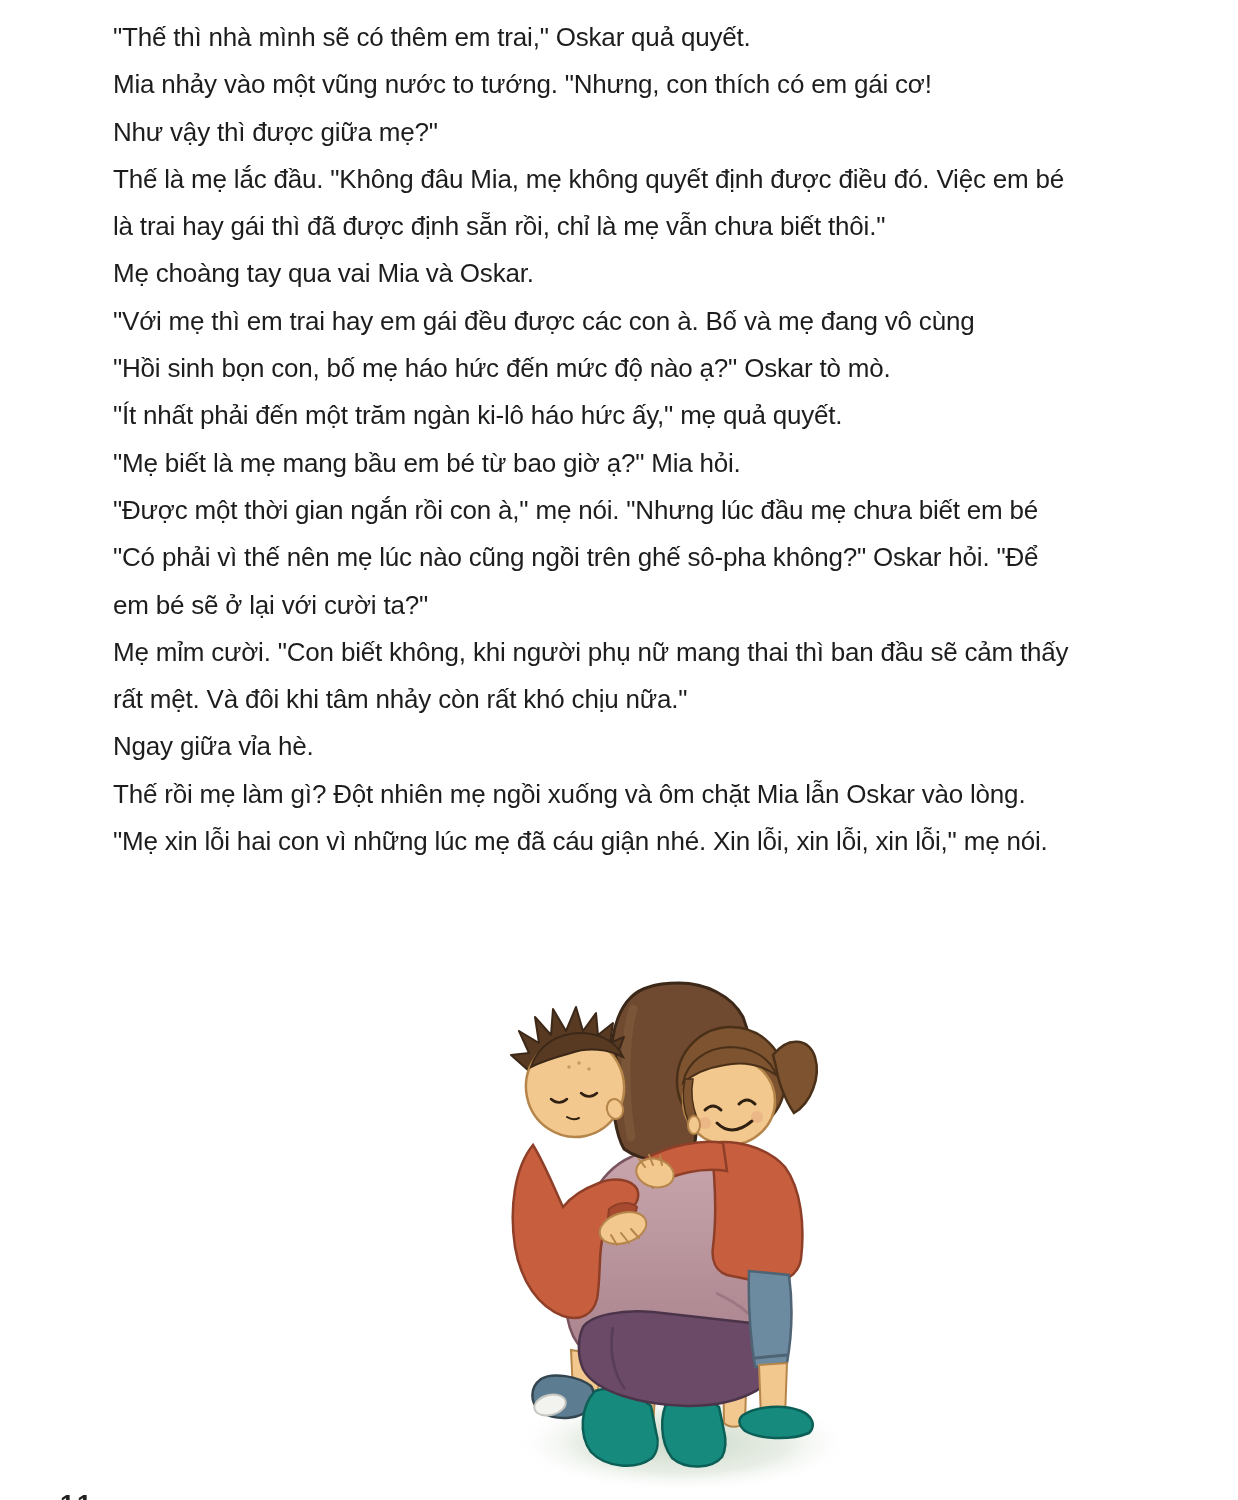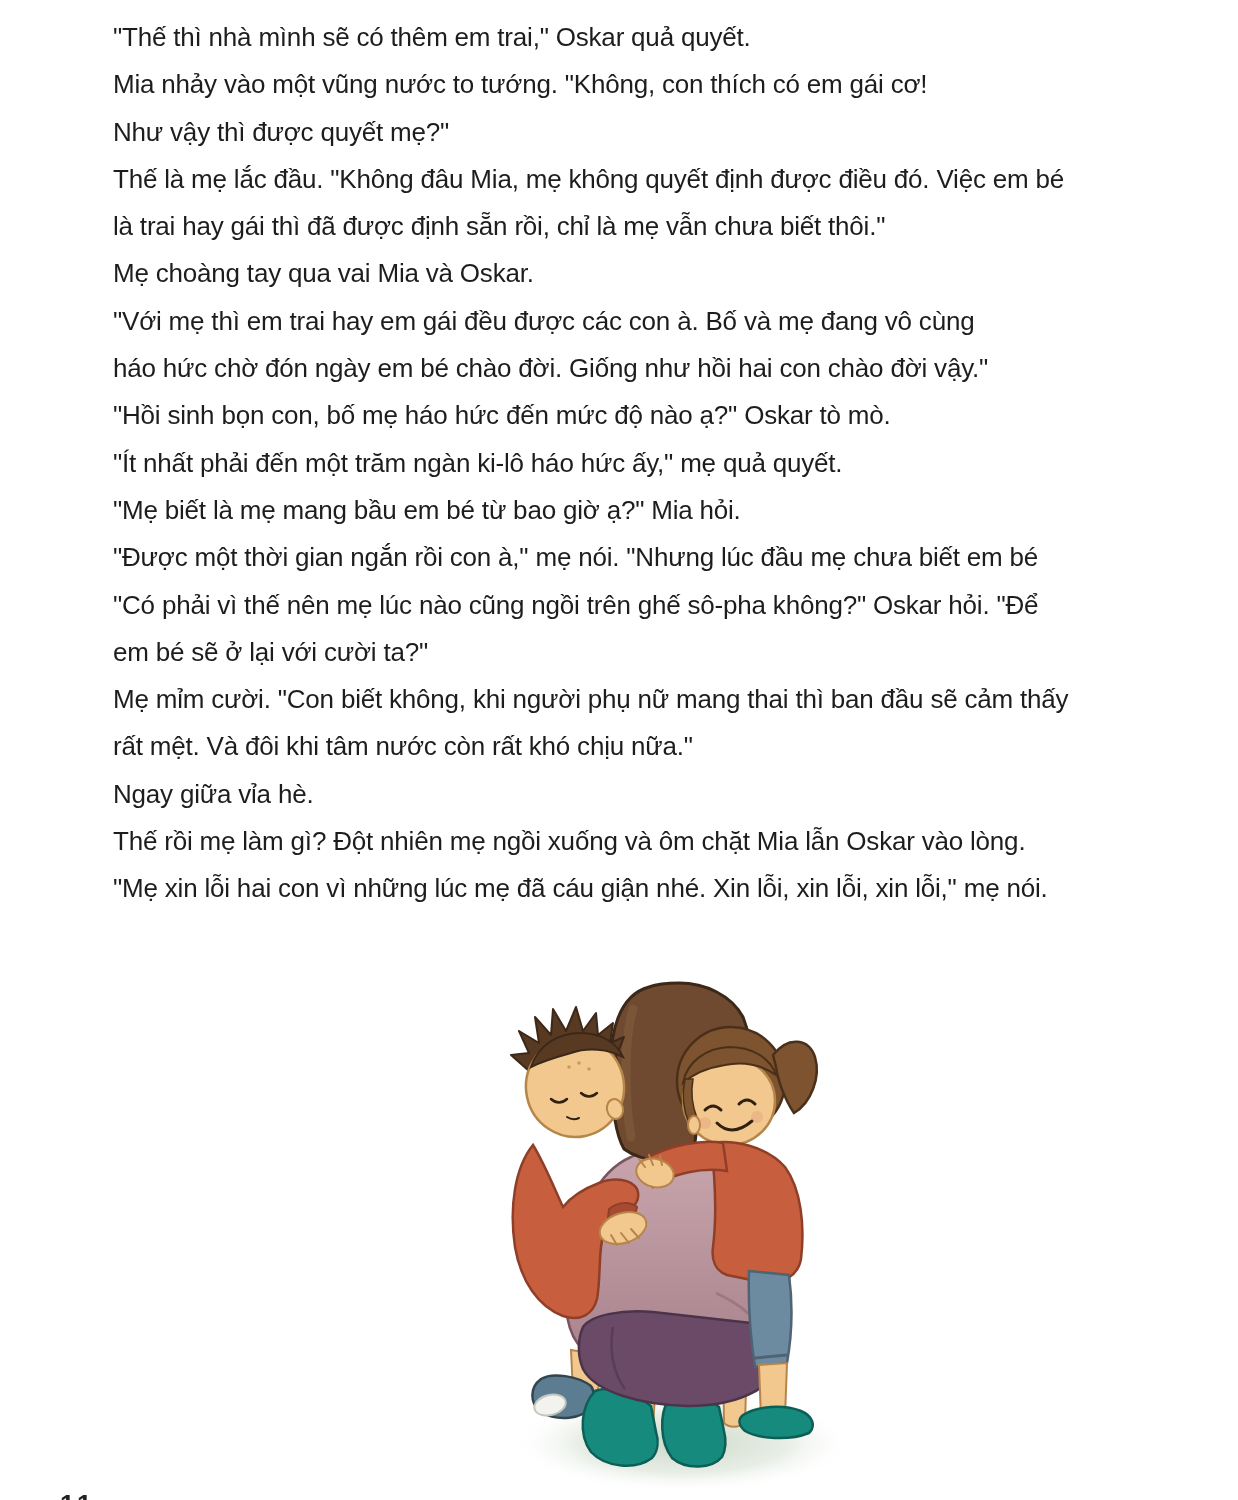--- a/index.html
+++ b/index.html
@@ -50,35 +50,34 @@
     letter-spacing: 4px;
   }
 </style>
 </head>
 <body>
 
 <div class="page">
 
   <div class="text-block">
     <div class="story-line">"Thế thì nhà mình sẽ có thêm em trai," Oskar quả quyết.</div>
-    <div class="story-line">Mia nhảy vào một vũng nước to tướng. "Không, con thích có em gái cơ!</div>
-    <div class="story-line">Như vậy thì được quyết mẹ?"</div>
+    <div class="story-line">Mia nhảy vào một vũng nước to tướng. "Nhưng, con thích có em gái cơ!</div>
+    <div class="story-line">Như vậy thì được giữa mẹ?"</div>
     <div class="story-line">Thế là mẹ lắc đầu. "Không đâu Mia, mẹ không quyết định được điều đó. Việc em bé</div>
     <div class="story-line">là trai hay gái thì đã được định sẵn rồi, chỉ là mẹ vẫn chưa biết thôi."</div>
     <div class="story-line">Mẹ choàng tay qua vai Mia và Oskar.</div>
     <div class="story-line">"Với mẹ thì em trai hay em gái đều được các con à. Bố và mẹ đang vô cùng</div>
-    <div class="story-line">háo hức chờ đón ngày em bé chào đời. Giống như hồi hai con chào đời vậy."</div>
     <div class="story-line">"Hồi sinh bọn con, bố mẹ háo hức đến mức độ nào ạ?" Oskar tò mò.</div>
     <div class="story-line">"Ít nhất phải đến một trăm ngàn ki-lô háo hức ấy," mẹ quả quyết.</div>
     <div class="story-line">"Mẹ biết là mẹ mang bầu em bé từ bao giờ ạ?" Mia hỏi.</div>
     <div class="story-line">"Được một thời gian ngắn rồi con à," mẹ nói. "Nhưng lúc đầu mẹ chưa biết em bé</div>
     <div class="story-line">"Có phải vì thế nên mẹ lúc nào cũng ngồi trên ghế sô-pha không?" Oskar hỏi. "Để</div>
     <div class="story-line">em bé sẽ ở lại với cười ta?"</div>
     <div class="story-line">Mẹ mỉm cười. "Con biết không, khi người phụ nữ mang thai thì ban đầu sẽ cảm thấy</div>
-    <div class="story-line">rất mệt. Và đôi khi tâm nước còn rất khó chịu nữa."</div>
+    <div class="story-line">rất mệt. Và đôi khi tâm nhảy còn rất khó chịu nữa."</div>
     <div class="story-line">Ngay giữa vỉa hè.</div>
     <div class="story-line">Thế rồi mẹ làm gì? Đột nhiên mẹ ngồi xuống và ôm chặt Mia lẫn Oskar vào lòng.</div>
     <div class="story-line">"Mẹ xin lỗi hai con vì những lúc mẹ đã cáu giận nhé. Xin lỗi, xin lỗi, xin lỗi," mẹ nói.</div>
   </div>
 
   <div class="illustration-wrap">
     <svg width="410" height="525" viewBox="0 0 410 525" xmlns="http://www.w3.org/2000/svg">
       <defs>
         <radialGradient id="shadowG" cx="50%" cy="50%" r="50%">
           <stop offset="0%" stop-color="#c8d5c5" stop-opacity="0.95"></stop>

